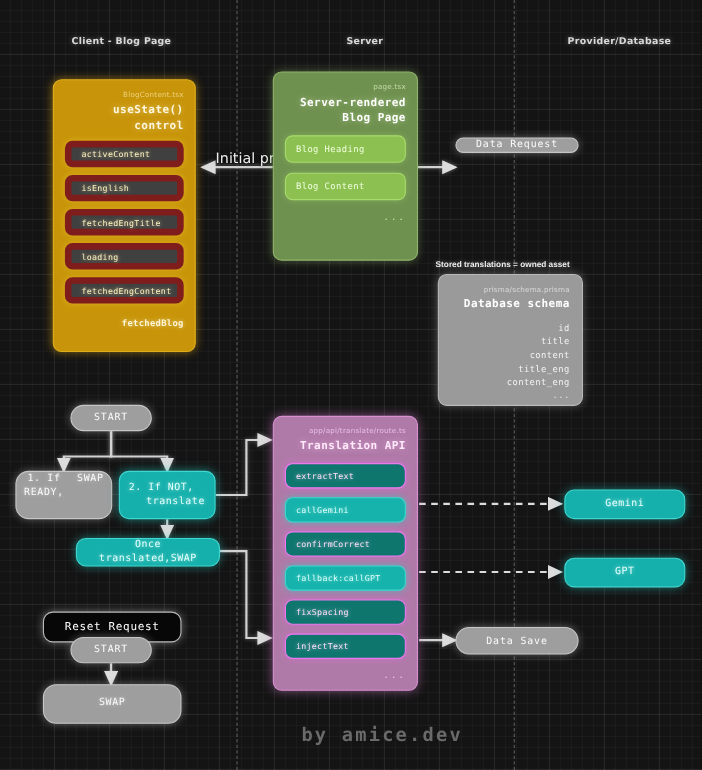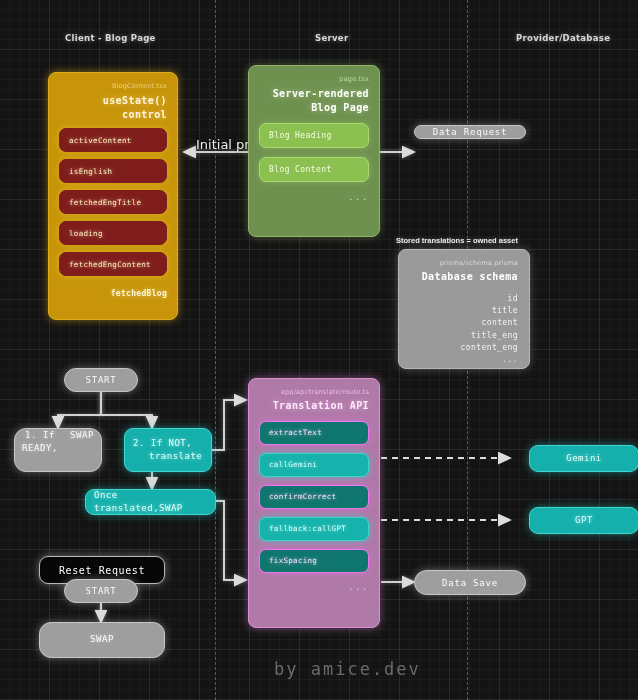--- a/index.html
+++ b/index.html
@@ -25,21 +25,21 @@
   .node{position:absolute;border-radius:8px;display:flex;flex-direction:column;text-align:right;}
   .label-sm{font-size:6.5px;font-family:"DejaVu Sans","Liberation Sans",sans-serif;
     letter-spacing:.2px;opacity:.85;}
   .title-md{font-size:10px;font-weight:bold;letter-spacing:.4px;line-height:1.35;}
 
   
   .box-orange{background:#c8950a;border:1px solid #e0ae1a;
     box-shadow:0 0 9px rgba(226,170,20,.55);padding:9px 10px;}
   .box-orange .label-sm{color:#f3dc8e;}
   .box-orange .title-md{color:#fff7dd;text-shadow:0 0 6px rgba(255,245,200,.5);}
-  .chip-orange{background:#7f1d1d;border:1px solid #7f1d1d;border-radius:7px;
+  .chip-orange{background:#404040;border:6px solid #7f1d1d;border-radius:7px;
     height:24px;display:flex;align-items:center;padding:0 9px;margin-top:7px;
     color:#fdf2c0;font-size:7.5px;letter-spacing:.3px;
     box-shadow:0 0 6px rgba(250,210,60,.45);text-shadow:0 0 4px rgba(255,240,170,.7);}
   .plain-orange{color:#fff6d8;font-size:8px;font-weight:bold;letter-spacing:.3px;
     margin-top:13px;padding-left:3px;text-shadow:0 0 5px rgba(255,240,190,.6);}
 
   
   .box-green{background:#6f9150;border:1px solid #8fb36a;
     box-shadow:0 0 9px rgba(140,180,100,.45);padding:9px 10px;}
   .box-green .label-sm{color:#cfe2b3;}
@@ -79,34 +79,34 @@
   .n-black{background:#070707;border:1.5px solid #b9b9b9;border-radius:9px;
     display:flex;align-items:center;justify-content:center;color:#fff;
     font-size:10px;letter-spacing:.6px;box-shadow:0 0 8px rgba(220,220,220,.45);}
   .n-gray{background:#9e9e9e;border:1.5px solid #c6c6c6;border-radius:12px;
     display:flex;align-items:center;justify-content:center;color:#fbfbfb;
     font-size:9px;letter-spacing:.6px;box-shadow:0 0 8px rgba(215,215,215,.4);
     text-align:center;line-height:1.45;padding:0 8px;text-shadow:0 0 4px rgba(255,255,255,.5);}
   .n-teal{background:#16b0ac;border:1.5px solid #3fd7d0;border-radius:9px;
     display:flex;align-items:center;justify-content:center;color:#e6fffc;
     font-size:9px;letter-spacing:.5px;box-shadow:0 0 9px rgba(40,215,205,.5);
-    text-align:left;line-height:1.45;padding:12px 8px;text-shadow:0 0 4px rgba(210,255,252,.7);margin-left:16px;}
+    text-align:center;line-height:1.45;padding:12px 8px;text-shadow:0 0 4px rgba(210,255,252,.7);}
   .n-pill{background:#9e9e9e;border:1.5px solid #c6c6c6;border-radius:14px;
     display:flex;align-items:center;justify-content:center;color:#fbfbfb;
     font-size:9px;letter-spacing:.8px;box-shadow:0 0 8px rgba(215,215,215,.4);}
 
   svg.edges{position:absolute;left:0;top:0;width:638px;height:700px;
     pointer-events:none;overflow:visible;}
   .edge{stroke:#d2d2d2;stroke-width:2;fill:none;filter:drop-shadow(0 0 2px rgba(255,255,255,.35));}
   .edge-dash{stroke:#dcdcdc;stroke-width:2;fill:none;stroke-dasharray:6 5;}
   .edge-label{position:absolute;color:#ededed;font-size:13px;
     font-family:"DejaVu Sans","Liberation Sans",sans-serif;white-space:nowrap;
     text-shadow:0 0 4px rgba(0,0,0,.9);text-align:center;}
   .watermark{position:absolute;color:#6a6a6a;font-size:17px;letter-spacing:2px;
-    font-weight:normal;white-space:nowrap;}
+    font-weight:bold;white-space:nowrap;}
 </style>
 </head>
 <body>
 
 <div id="canvas">
 
   <div class="lane-divider" style="left:215px"></div>
   <div class="lane-divider" style="left:467px"></div>
 
   <div class="lane-title" style="left:65px;top:33px">Client - Blog Page</div>
@@ -207,20 +207,21 @@
   </div>
 
   <div class="node box-pink" style="left:248px;top:378px;width:132px;height:250px">
     <div class="label-sm">app/api/translate/route.ts</div>
     <div class="title-md" style="margin-top:3px">Translation API</div>
     <div class="chip-pink">extractText</div>
     <div class="chip-teal">callGemini</div>
     <div class="chip-pink">confirmCorrect</div>
     <div class="chip-teal">fallback:callGPT</div>
     <div class="chip-pink">fixSpacing</div>
+    <div class="chip-pink">injectText</div>
     <div class="dots-pink">...</div>
   </div>
 
   <div class="n-teal" style="position:absolute;left:513px;top:445px;width:110px;height:27px">
     <span>Gemini</span>
   </div>
   <div class="n-teal" style="position:absolute;left:513px;top:507px;width:110px;height:27px">
     <span>GPT</span>
   </div>
 

